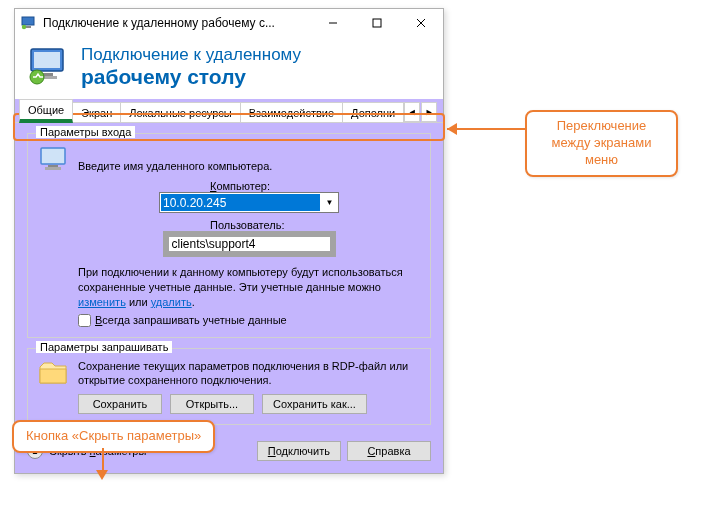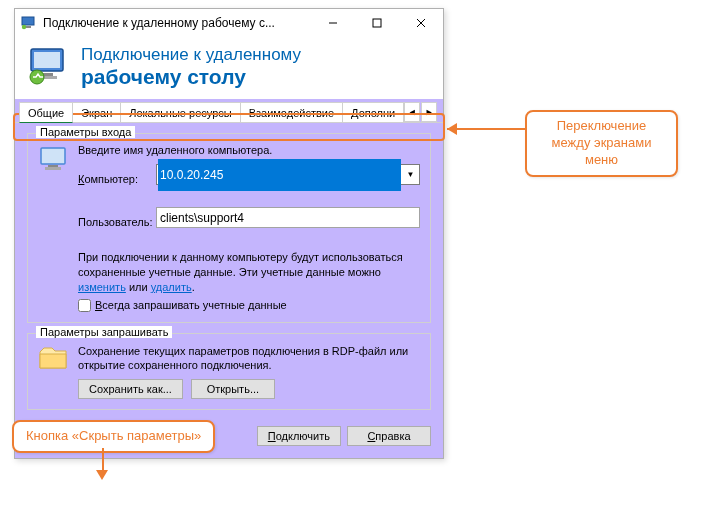--- a/index.html
+++ b/index.html
@@ -65,21 +65,21 @@
   .tab {
     padding: 4px 8px 3px 8px;
     border: 1px solid #d0d0d0;
     border-bottom: none;
     background: #fff;
     margin-right: -1px;
     position: relative;
     cursor: default;
   }
   .tab.active {
-    border-bottom: 1px solid #15803d;
+    border-bottom: 4px solid #15803d;
     margin-bottom: -1px;
     z-index: 1;
   }
   .tab-scroll {
     width: 16px; height: 20px;
     border: 1px solid #d0d0d0;
     background: #fff;
     display: flex; align-items: center; justify-content: center;
     font-size: 9px;
     margin-left: 1px;
@@ -95,53 +95,53 @@
     position: absolute;
     top: -8px; left: 8px;
     background: #fff;
     padding: 0 4px;
     font-size: 11px;
     color: #000;
   }
   .gb-row { display: flex; align-items: flex-start; }
   .gb-icon { width: 40px; flex: 0 0 40px; }
   .gb-body { flex: 1; }
-  .instr { margin-bottom: 8px; }
+  .instr { margin-bottom: 8px; margin-top: 16px; }
   .formrow {
-    display: flex; align-items: flex-end; margin-bottom: 22px;
+    display: flex; align-items: center; margin-bottom: 6px; flex-direction: column;
   }
   .formlabel { width: 78px; }
   .underline-letter { text-decoration: underline; }
   .combo {
     flex: 1;
     display: flex;
     border: 1px solid #7a7a7a;
     height: 21px;
     align-items: center;
     background: #fff;
   }
   .combo-input {
     flex: 1;
     border: none;
     padding: 0 2px;
     font-size: 12px;
     outline: none;
     background: #0078d7;
     color: #fff;
-    height: 32px;
+    height: 17px;
     margin: 1px;
   }
   .combo-arrow {
     width: 17px; height: 19px;
     display: flex; align-items: center; justify-content: center;
     font-size: 8px;
   }
   .textinput {
     flex: 1;
-    border: 1px solid #a3a3a3;
+    border: 6px solid #a3a3a3;
     height: 21px;
     padding: 0 3px;
     font-size: 12px;
     background: #fff;
   }
   .note { margin-top: 8px; line-height: 1.35; }
   .link { color: #0066cc; text-decoration: underline; cursor: pointer; }
   .checkbox-row { display: flex; align-items: flex-start; margin-top: 4px; }
   .checkbox-row input { margin: 0 4px 0 0; }
 
@@ -305,22 +305,23 @@
     <div class="gb-row">
       <div class="gb-icon">
         <svg class="folder" viewBox="0 0 30 28">
           <path d="M2 8 l4 -4 h8 l3 3 h11 v17 h-26 z" fill="#ffe9a8" stroke="#d8b04a"></path>
           <path d="M2 10 h26 v14 h-26 z" fill="#ffd97a" stroke="#d8b04a"></path>
         </svg>
       </div>
       <div class="gb-body">
         <div style="line-height:1.35;">Сохранение текущих параметров подключения в RDP-файл или открытие сохраненного подключения.</div>
         <div class="conn-row">
+          <button class="btn">Сохранить</button>
+          <button class="btn">Открыть...</button>
           <button class="btn">Сохранить как...</button>
-          <button class="btn">Открыть...</button>
         </div>
       </div>
     </div>
   </div>
 
   <div class="footer">
     <div class="collapse-toggle">▲</div>
     <span><span>Скрыть </span><span class="underline-letter">п</span><span>араметры</span></span>
     <div class="footer-spacer"></div>
     <button class="btn"><span class="underline-letter">П</span><span>одключить</span></button>

